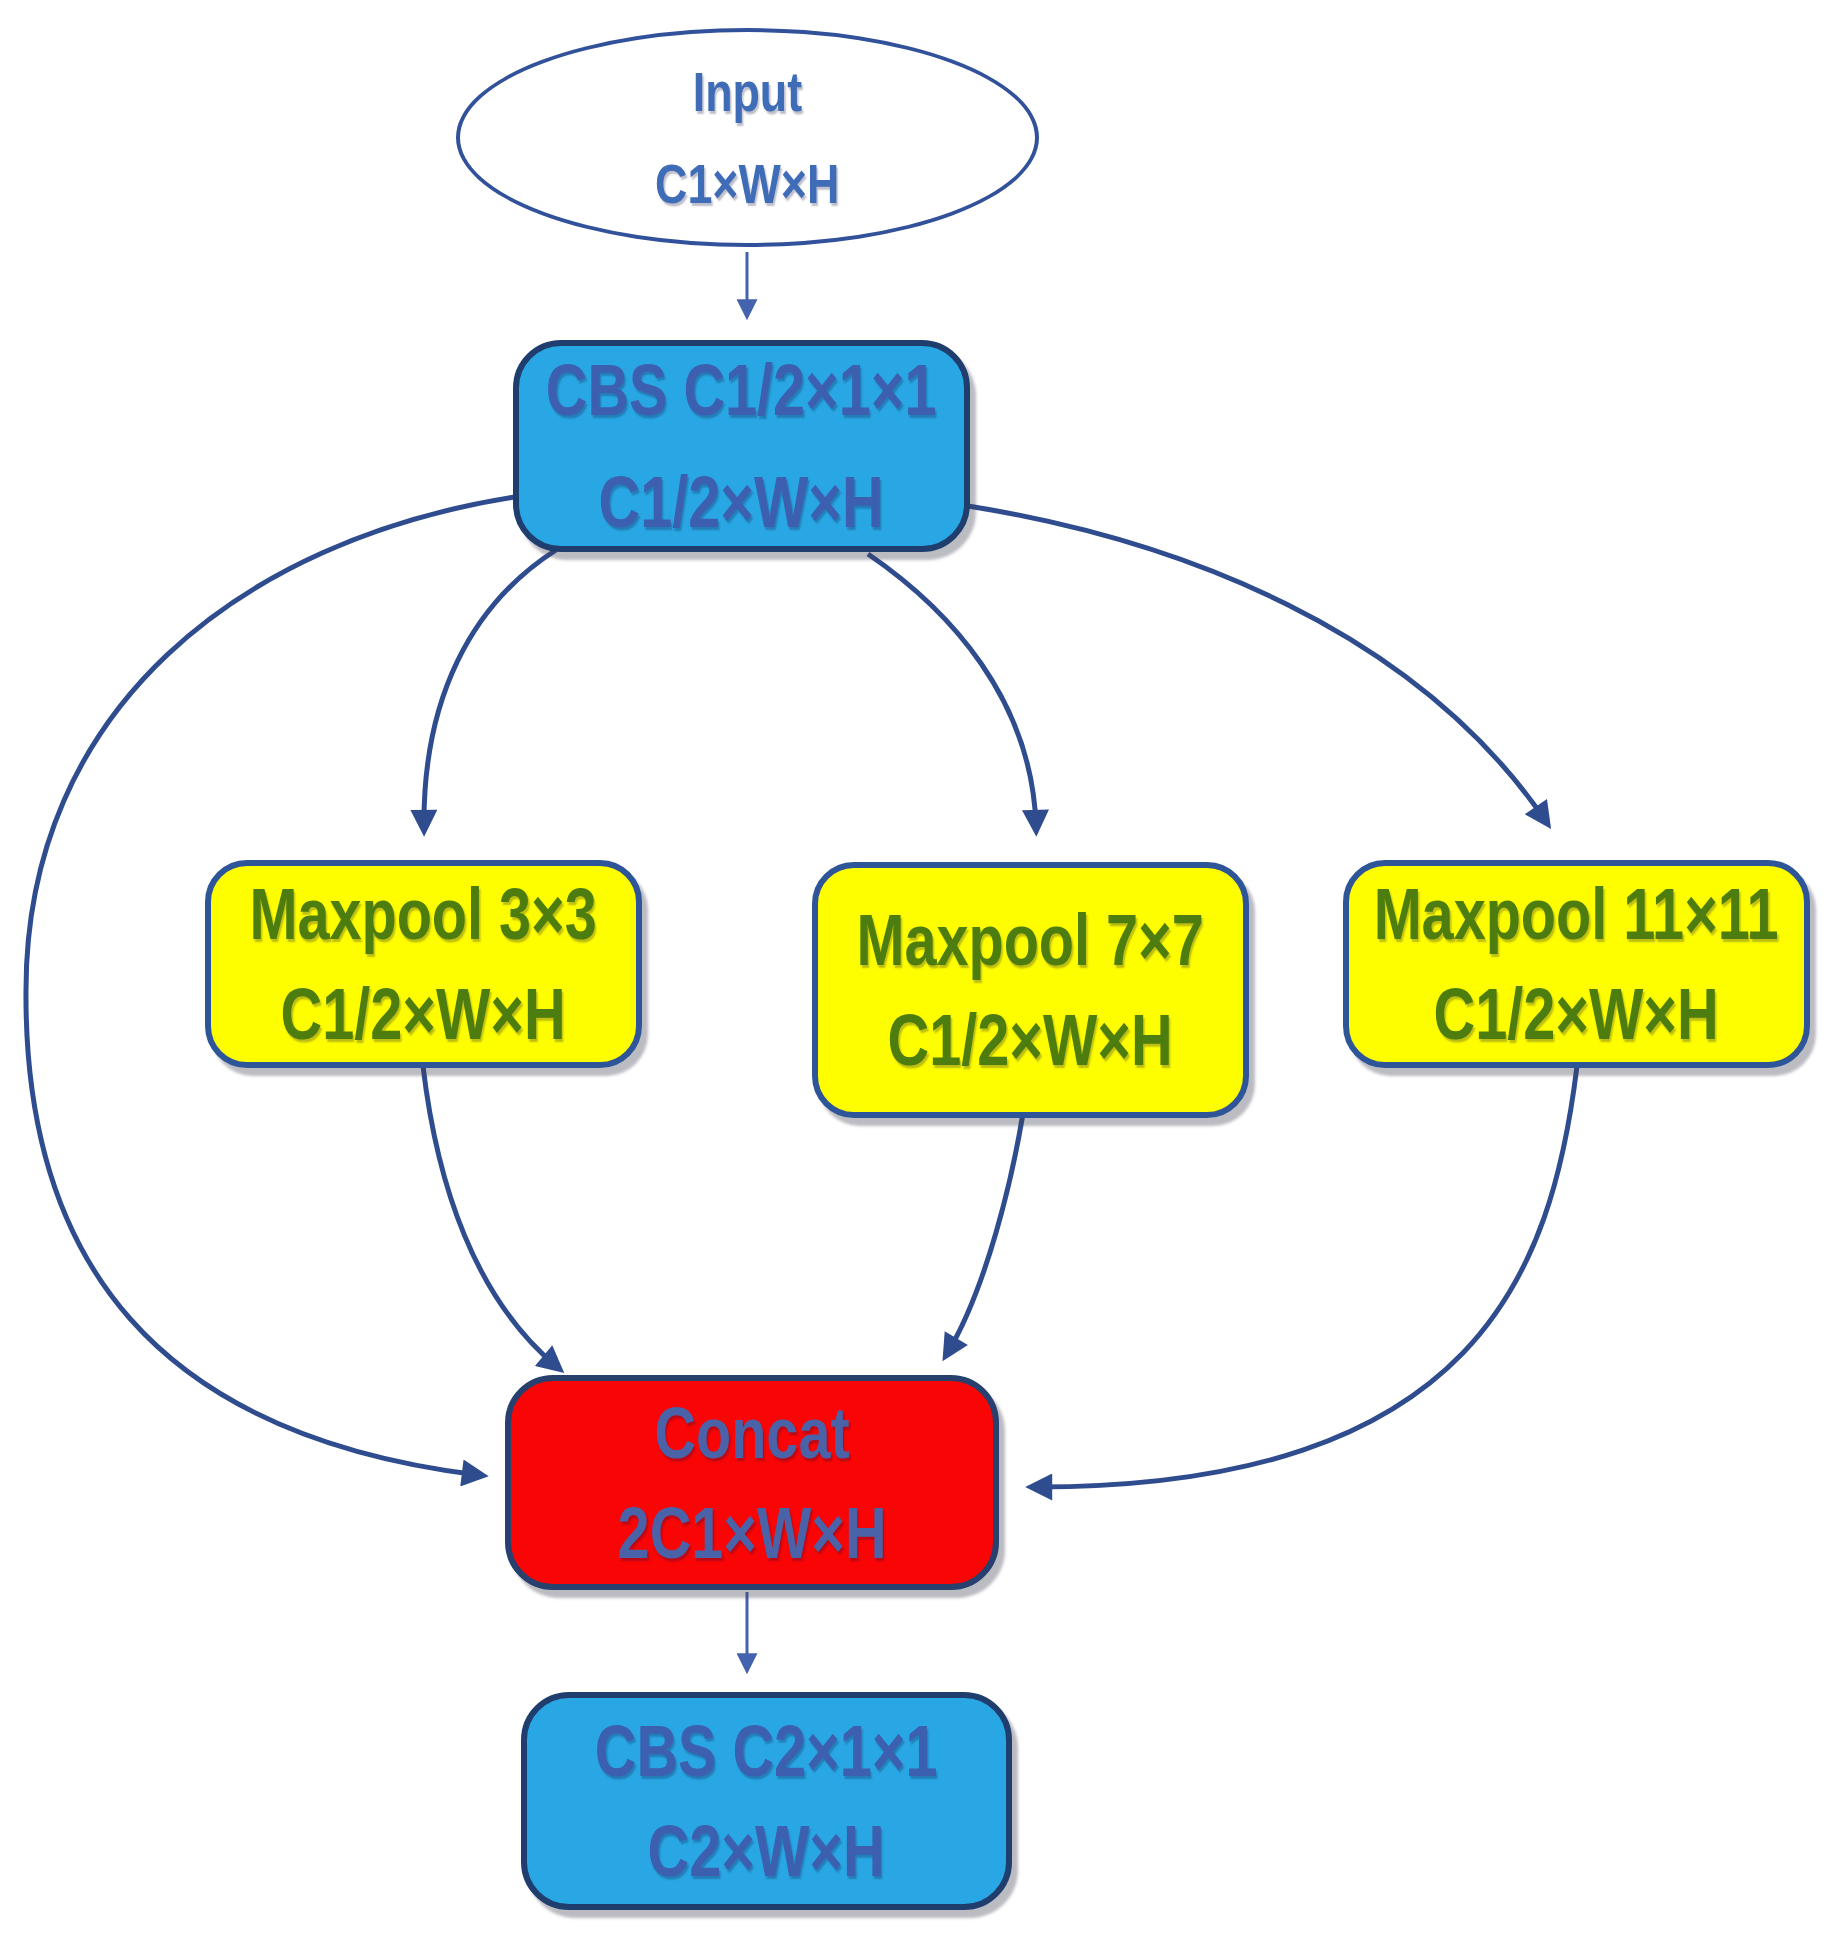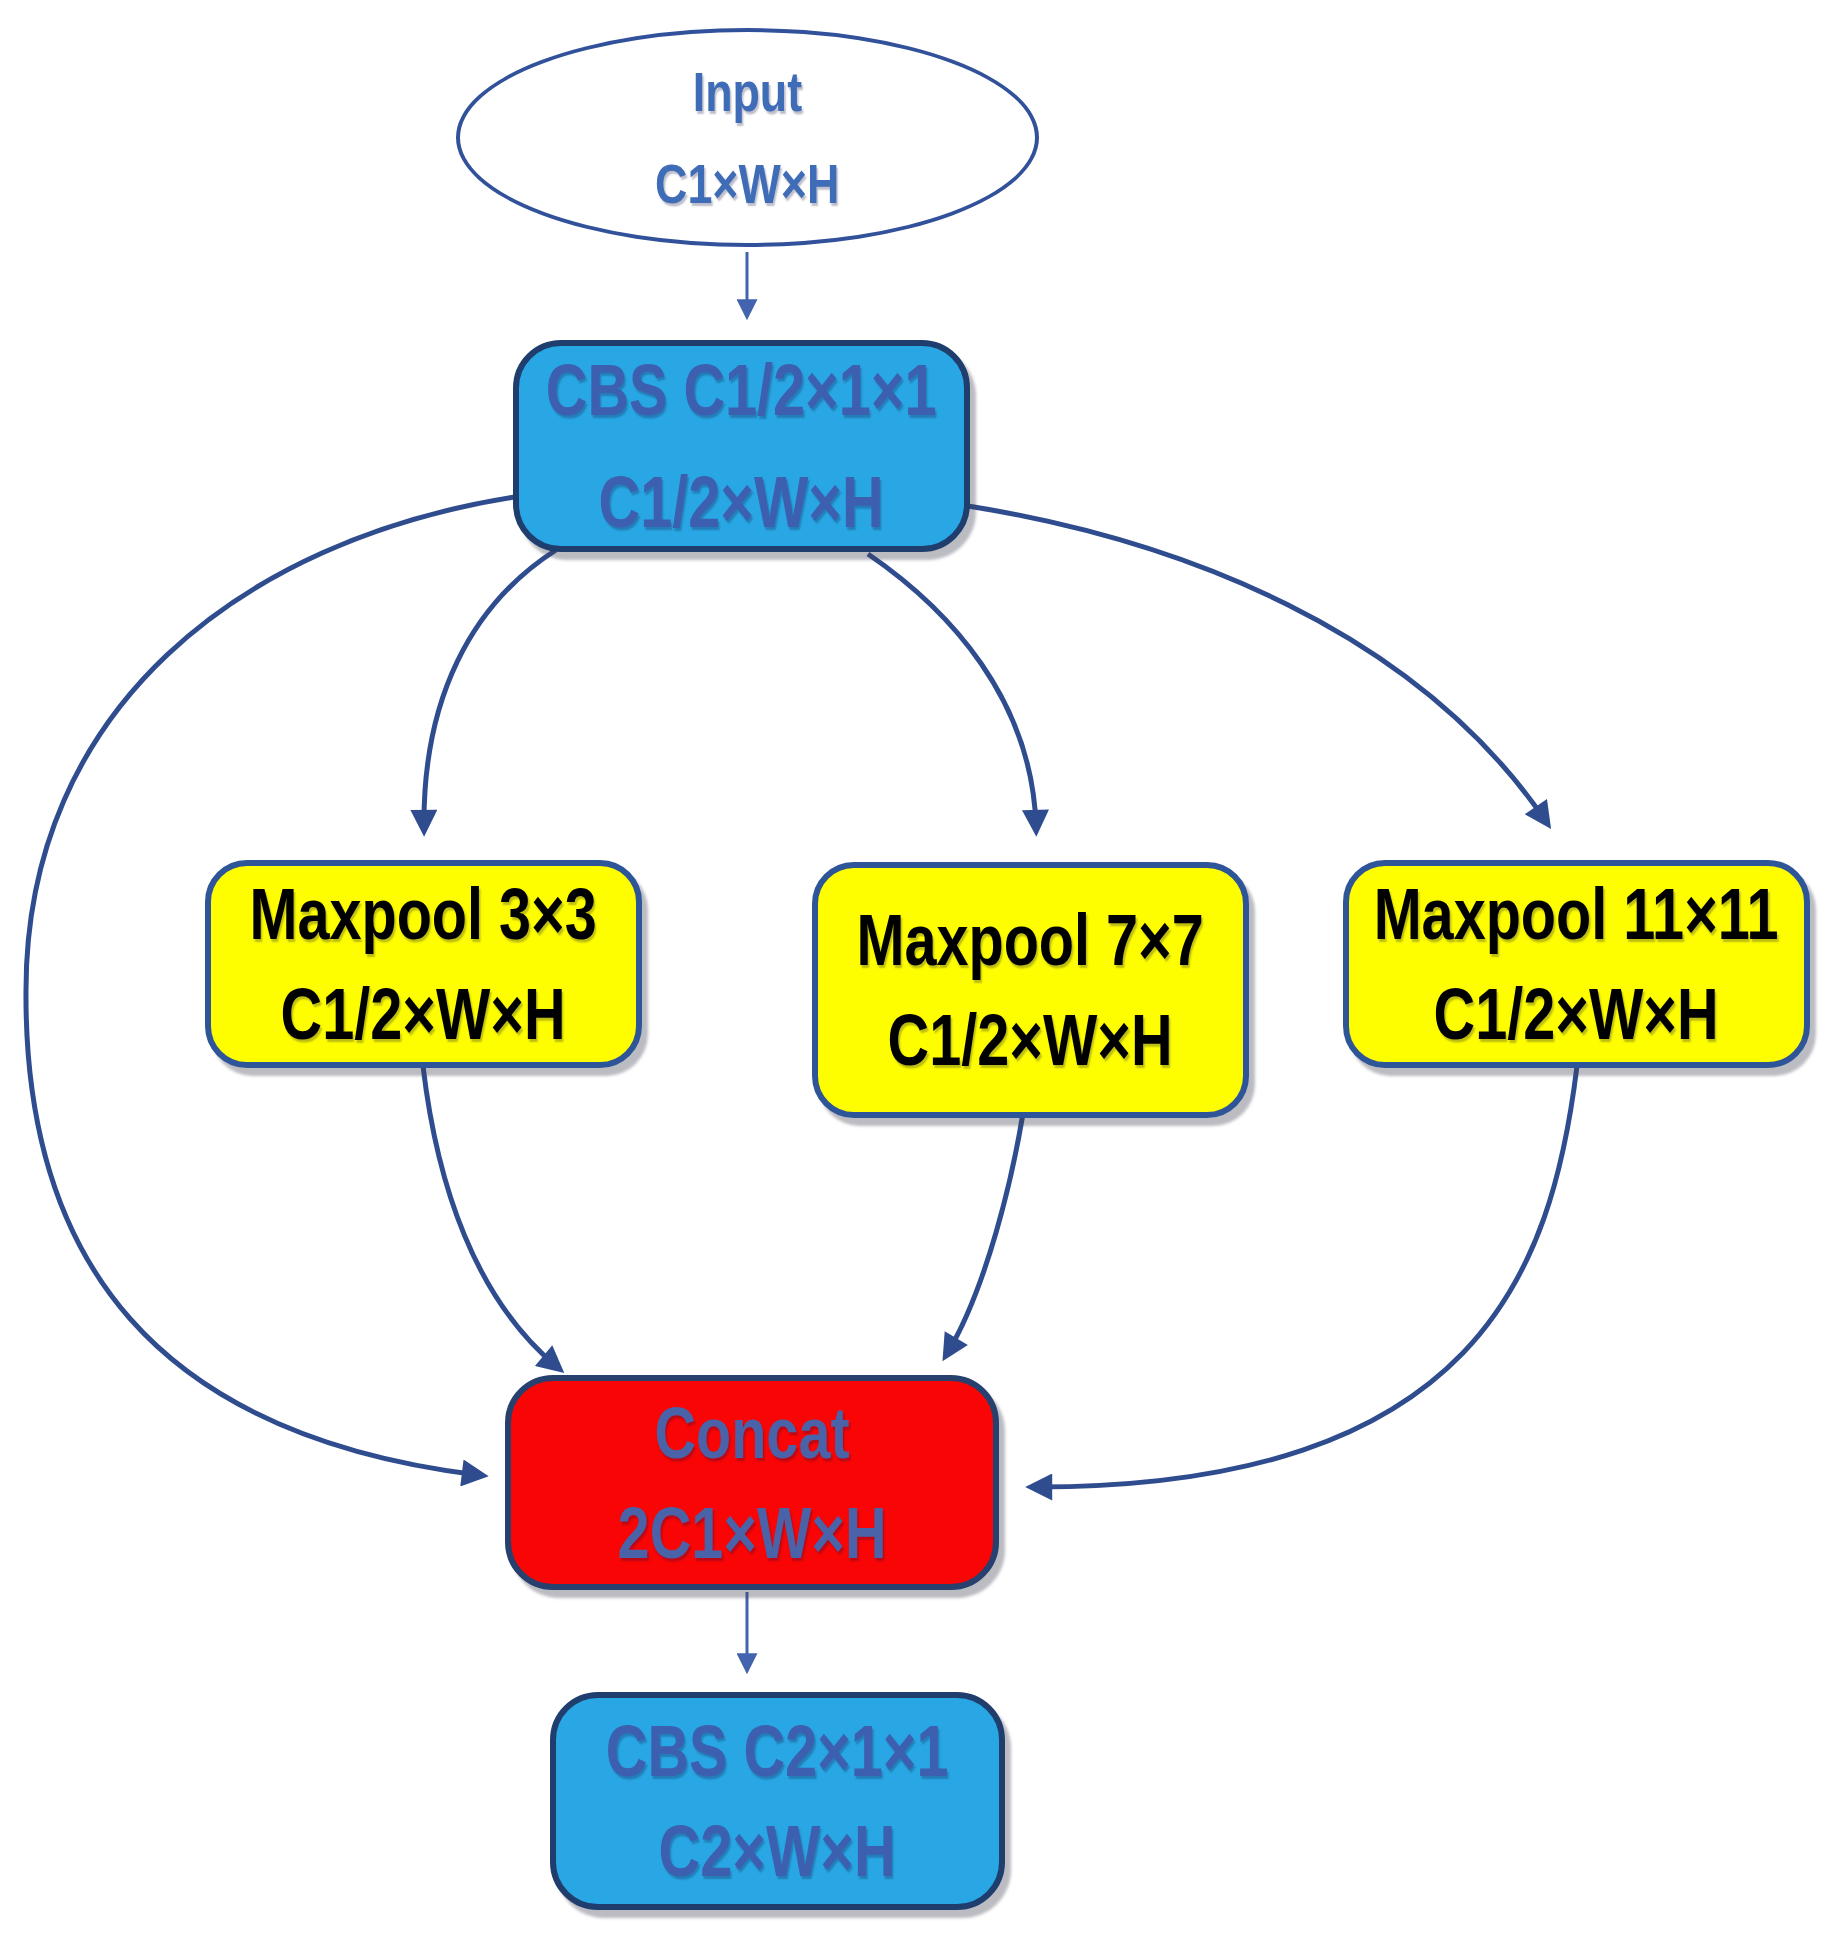--- a/index.html
+++ b/index.html
@@ -58,25 +58,25 @@
     font-size:72px; line-height:88px;
     gap:12px;
     box-shadow:6px 8px 3px rgba(60,60,80,0.35);
   }
   .cbs{
     background:#29A7E4;
     border:6px solid #1F3E6E;
     color:#3C5FB0;
   }
   #n-cbs1{ left:513px; top:340px; width:457px; height:212px;justify-content:space-between; }
-  #n-cbs2{ left:550px; top:1692px; width:455px; height:218px; }
+  #n-cbs2{ left:521px; top:1692px; width:491px; height:218px; }
   .maxpool{
     background:#FEFE00;
     border:6px solid #2E5597;
-    color:#000000;
+    color:#4d7c0f;
     border-radius:42px;
   }
   #n-mp3 { left:205px;  top:860px; width:437px; height:208px; }
   #n-mp7 { left:812px;  top:862px; width:437px; height:256px; }
   #n-mp11{ left:1343px; top:860px; width:467px; height:208px; }
   .concat{
     background:#F90505;
     border:6px solid #27406E;
     color:#4A63A8;
   }

